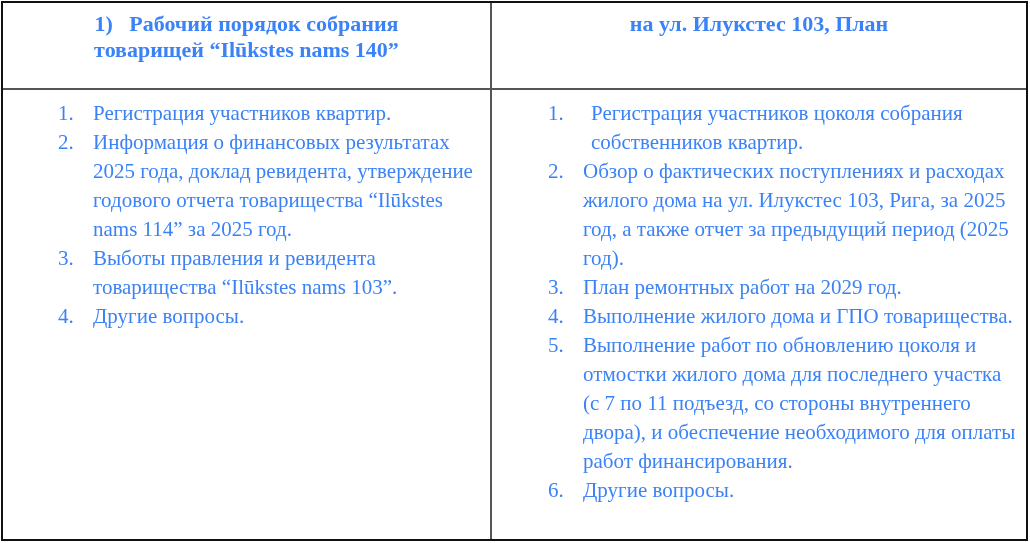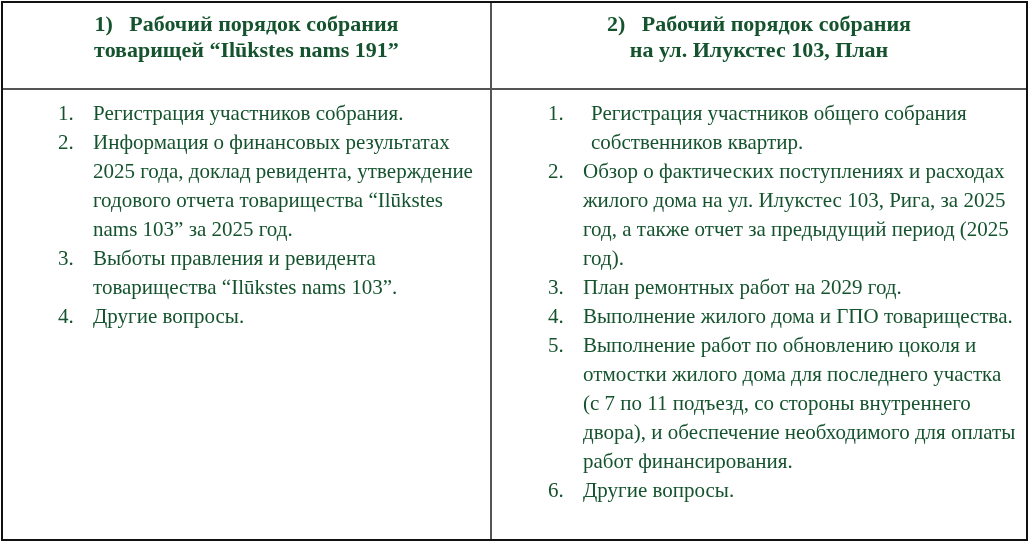--- a/index.html
+++ b/index.html
@@ -2,21 +2,21 @@
 <html><head>
 <meta charset="utf-8">
 <style>
   html, body { margin: 0; padding: 0; background: #ffffff; }
   .page {
     position: relative;
     width: 1030px;
     height: 543px;
     background: #ffffff;
     font-family: "Liberation Serif", "DejaVu Serif", serif;
-    color: #14532d;
+    color: #3b82f6;
     overflow: hidden;
     box-sizing: border-box;
   }
   .tbl {
     position: absolute;
     left: 1px; top: 1px;
     width: 1027px;
     height: 540px;
     box-sizing: border-box;
     border: 2px solid #111111;
@@ -48,51 +48,50 @@
   .txt { flex: 1 1 auto; }
 </style>
 </head>
 <body>
 
 <div class="page">
   <div class="tbl">
 
     <div class="cell hdr c1">
       <div class="hline">1)   Рабочий порядок собрания</div>
-      <div class="hline">товарищей “Ilūkstes nams 191”</div>
+      <div class="hline">товарищей “Ilūkstes nams 140”</div>
     </div>
 
     <div class="cell hdr">
-      <div class="hline">2)   Рабочий порядок собрания</div>
       <div class="hline">на ул. Илукстес 103, План</div>
     </div>
 
     <div class="cell bdy c1">
       <div class="item">
         <span class="num">1.</span>
-        <span class="txt">Регистрация участников собрания.</span>
+        <span class="txt">Регистрация участников квартир.</span>
       </div>
       <div class="item">
         <span class="num">2.</span>
-        <span class="txt">Информация о финансовых результатах 2025 года, доклад ревидента, утверждение годового отчета товарищества “Ilūkstes nams 103” за 2025 год.</span>
+        <span class="txt">Информация о финансовых результатах 2025 года, доклад ревидента, утверждение годового отчета товарищества “Ilūkstes nams 114” за 2025 год.</span>
       </div>
       <div class="item">
         <span class="num">3.</span>
         <span class="txt">Выботы правления и ревидента товарищества “Ilūkstes nams 103”.</span>
       </div>
       <div class="item">
         <span class="num">4.</span>
         <span class="txt">Другие вопросы.</span>
       </div>
     </div>
 
     <div class="cell bdy bdy2">
       <div class="item wide-num">
         <span class="num">1.</span>
-        <span class="txt">Регистрация участников общего собрания собственников квартир.</span>
+        <span class="txt">Регистрация участников цоколя собрания собственников квартир.</span>
       </div>
       <div class="item">
         <span class="num">2.</span>
         <span class="txt">Обзор о фактических поступлениях и расходах жилого дома на ул. Илукстес 103, Рига, за 2025 год, а также отчет за предыдущий период (2025 год).</span>
       </div>
       <div class="item">
         <span class="num">3.</span>
         <span class="txt">План ремонтных работ на 2029 год.</span>
       </div>
       <div class="item">

